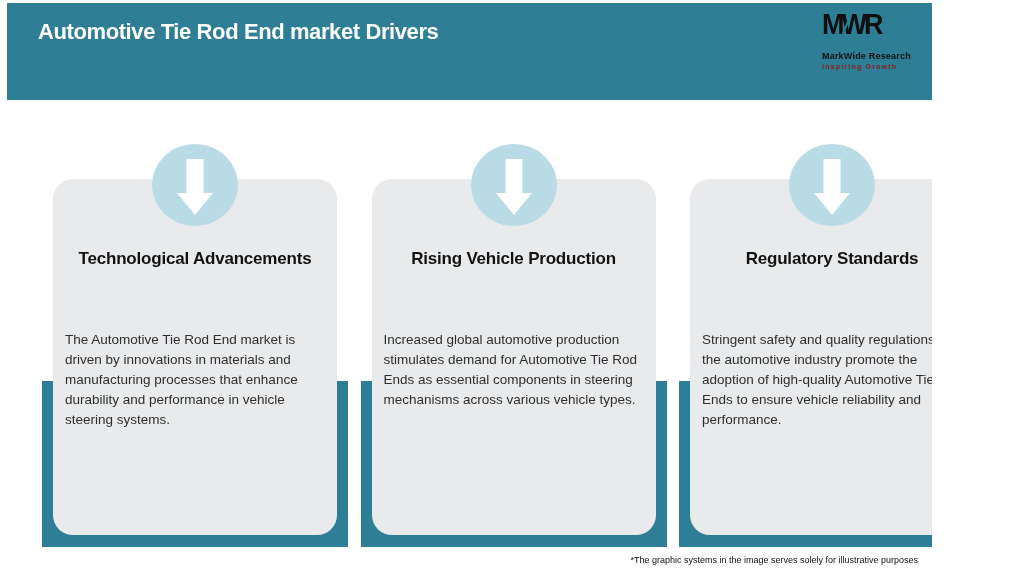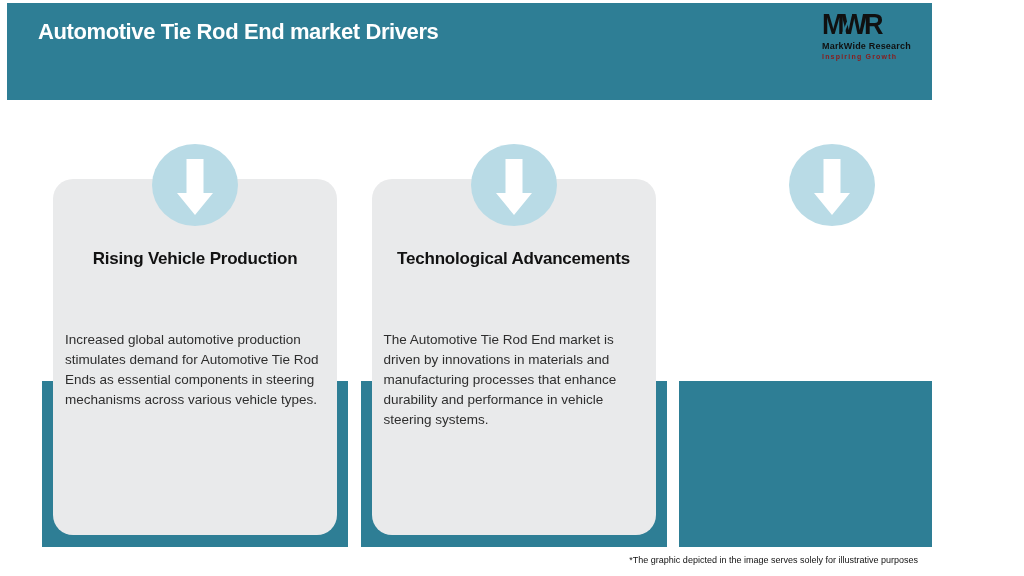--- a/index.html
+++ b/index.html
@@ -46,21 +46,21 @@
     color: var(--logoBlack, #101010);
   }
   .logo-slash {
     position: absolute;
     left: 24px; top: 3px;
     width: 2px; height: 20px;
     transform: rotate(24deg);
     background: var(--teal, #2e7e95);
   }
   .logo-name {
-    margin-top: 4px;
+    margin-top: 14px;
     font-size: 9px;
     font-weight: 700;
     letter-spacing: 0.2px;
     color: var(--logoBlack, #101010);
   }
   .logo-tagline {
     margin-top: 2px;
     font-size: 7px;
     font-weight: 700;
     letter-spacing: 1.2px;
@@ -144,56 +144,60 @@
       <div class="logo-acronym">
         <span>MWR</span>
         <span class="logo-slash"></span>
       </div>
       <div class="logo-name">MarkWide Research</div>
       <div class="logo-tagline">Inspiring Growth</div>
     </div>
   </div>
 
   <div class="columns">
+
+    <div class="col">
+      <div class="band"></div>
+      <div class="card">
+        <div class="card-title">Technological Advancements</div>
+        <div class="card-body">The Automotive Tie Rod End market is driven by innovations in materials and manufacturing processes that enhance durability and performance in vehicle steering systems.</div>
+      </div>
+      <div class="icon-wrap">
+        <svg width="90" height="84" viewBox="0 0 90 84">
+          <ellipse class="icon-circle" cx="45" cy="42" rx="43" ry="41"></ellipse>
+          <polygon class="icon-arrow" points="36.5,16 53.5,16 53.5,50 63,50 45,72 27,50 36.5,50"></polygon>
+        </svg>
+      </div>
+    </div>
 
     <div class="col">
       <div class="band"></div>
       <div class="card">
         <div class="card-title">Rising Vehicle Production</div>
         <div class="card-body">Increased global automotive production stimulates demand for Automotive Tie Rod Ends as essential components in steering mechanisms across various vehicle types.</div>
       </div>
       <div class="icon-wrap">
         <svg width="90" height="84" viewBox="0 0 90 84">
           <ellipse class="icon-circle" cx="45" cy="42" rx="43" ry="41"></ellipse>
           <polygon class="icon-arrow" points="36.5,16 53.5,16 53.5,50 63,50 45,72 27,50 36.5,50"></polygon>
         </svg>
       </div>
     </div>
 
     <div class="col">
       <div class="band"></div>
       <div class="card">
-        <div class="card-title">Technological Advancements</div>
-        <div class="card-body">The Automotive Tie Rod End market is driven by innovations in materials and manufacturing processes that enhance durability and performance in vehicle steering systems.</div>
+        <div class="card-title">Regulatory Standards</div>
+        <div class="card-body">Stringent safety and quality regulations in the automotive industry promote the adoption of high-quality Automotive Tie Rod Ends to ensure vehicle reliability and performance.</div>
       </div>
       <div class="icon-wrap">
         <svg width="90" height="84" viewBox="0 0 90 84">
           <ellipse class="icon-circle" cx="45" cy="42" rx="43" ry="41"></ellipse>
           <polygon class="icon-arrow" points="36.5,16 53.5,16 53.5,50 63,50 45,72 27,50 36.5,50"></polygon>
         </svg>
       </div>
     </div>
 
-    <div class="col">
-      <div class="band"></div>
-      <div class="icon-wrap">
-        <svg width="90" height="84" viewBox="0 0 90 84">
-          <ellipse class="icon-circle" cx="45" cy="42" rx="43" ry="41"></ellipse>
-          <polygon class="icon-arrow" points="36.5,16 53.5,16 53.5,50 63,50 45,72 27,50 36.5,50"></polygon>
-        </svg>
-      </div>
-    </div>
-
   </div>
 
-  <div class="disclaimer">*The graphic depicted in the image serves solely for illustrative purposes</div>
+  <div class="disclaimer">*The graphic systems in the image serves solely for illustrative purposes</div>
 
 </div>
 
 </body></html>

